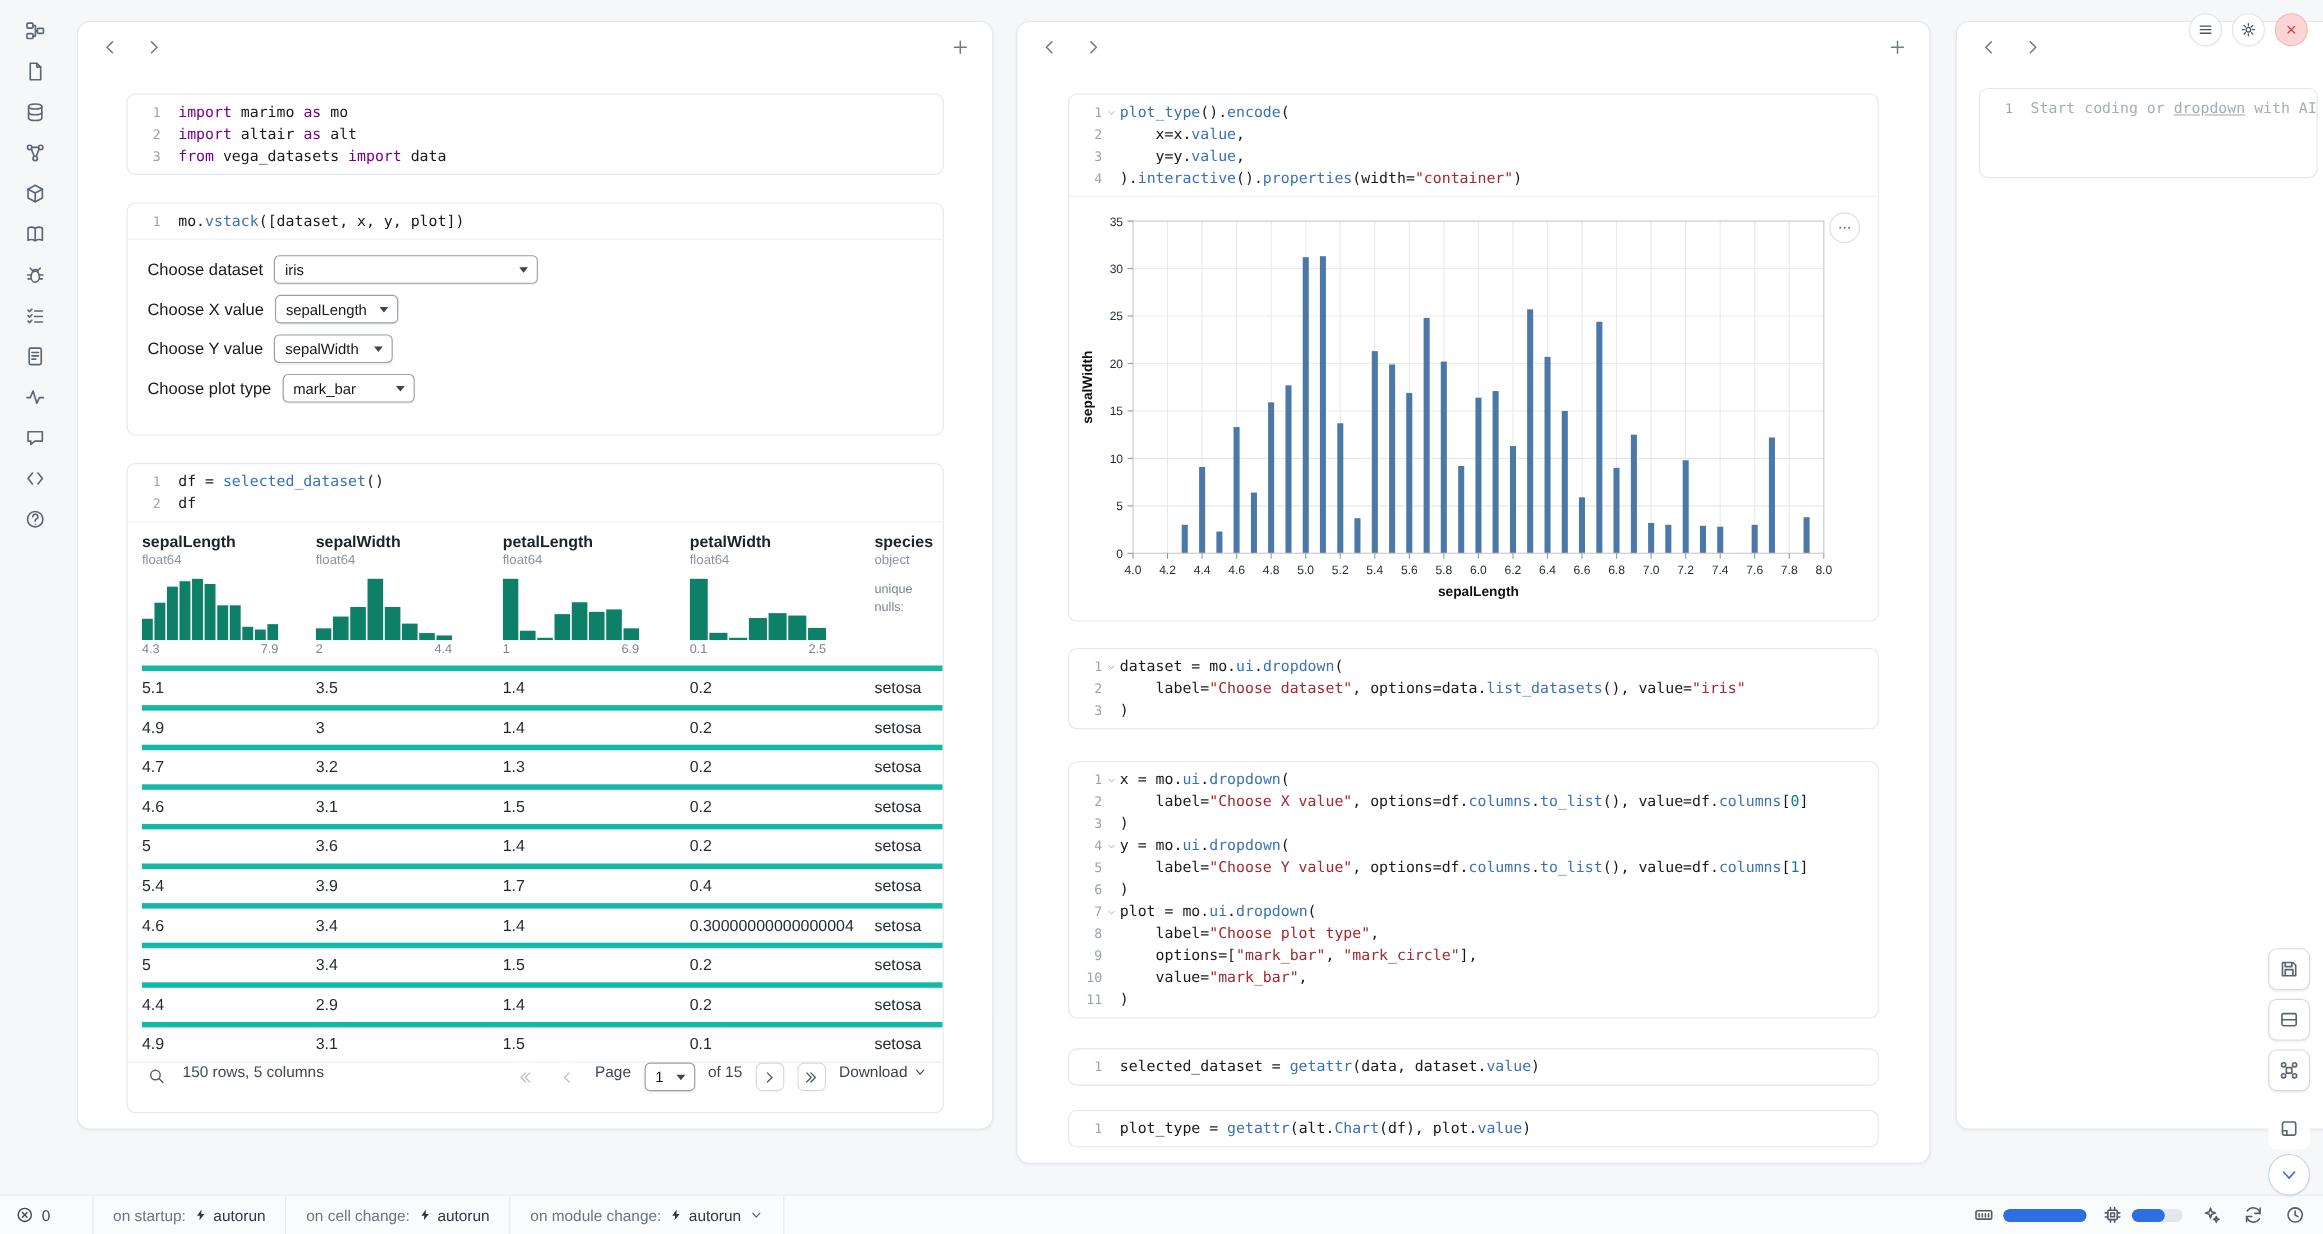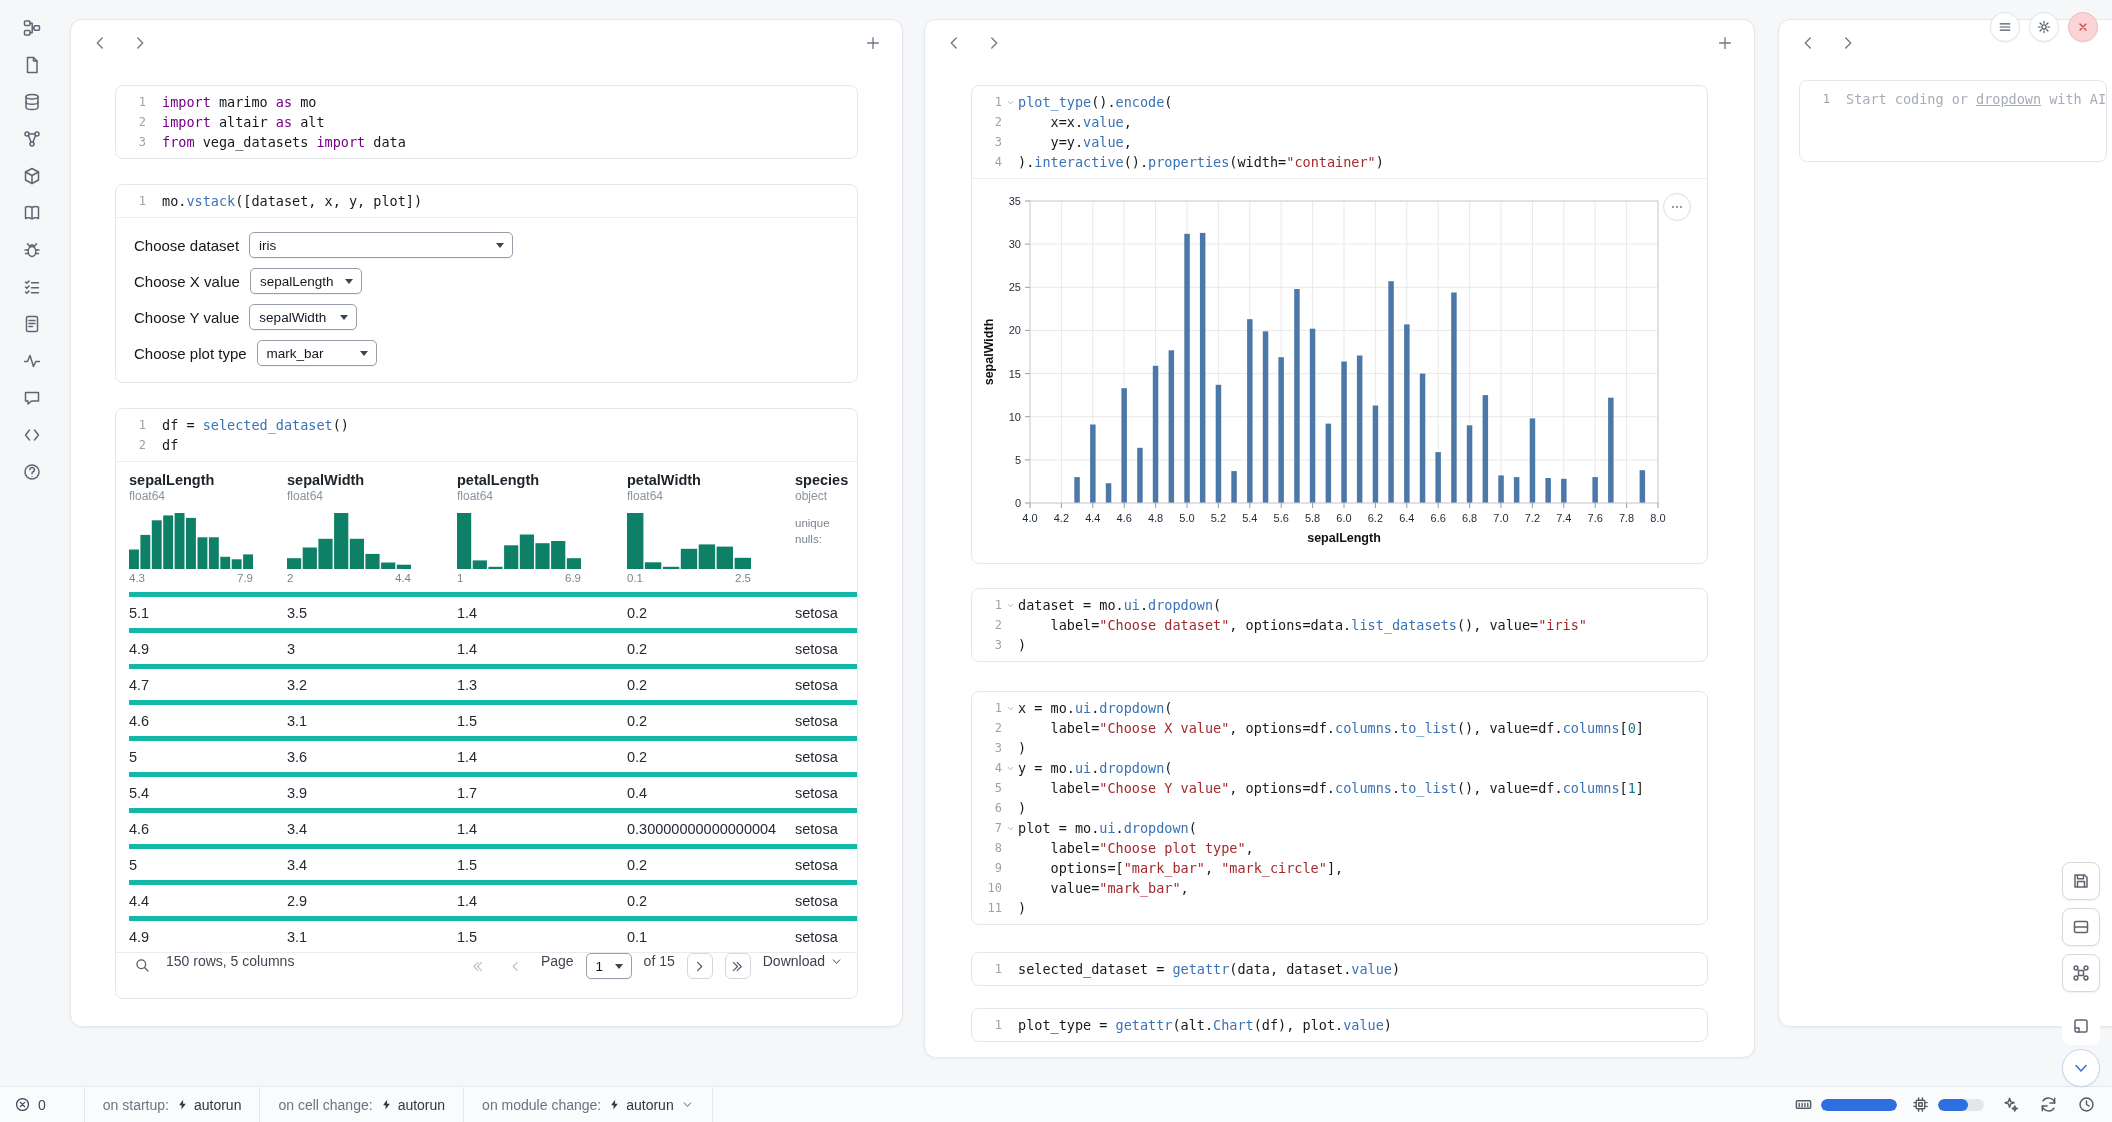--- a/index.html
+++ b/index.html
@@ -37,21 +37,21 @@
   .cline .ctext{flex:1}
   .tk-kw{color:#770088;font-weight:400}
   .tk-str{color:#a4292e}
   .tk-fn{color:#3a72b5}
   .tk-num{color:#0f7b8a}
   .divider{height:1px;background:#edeff2}
 
   
   .form{padding:14px 18px 16px}
   .form-row{display:flex;align-items:center;gap:10px;margin-bottom:10px;font-size:15px;color:#14171c}
-  .form-row:last-child{margin-bottom:0}
+  .form-row:last-child{margin-bottom:13px}
   .selwrap{position:relative;display:inline-block}
   select{appearance:none;-webkit-appearance:none;border:1px solid #959ea9;border-radius:5px;
     background:#fff;height:26px;font-size:13.5px;font-family:"Liberation Sans",sans-serif;
     color:#14171c;padding:0 24px 0 9px;box-shadow:0 1px 1px rgba(0,0,0,.06);cursor:pointer;width:100%}
   .selwrap::after{content:"";position:absolute;right:9px;top:11px;border-left:4.5px solid transparent;
     border-right:4.5px solid transparent;border-top:5.5px solid #3b4450;pointer-events:none}
 
   
   .tbl{overflow:hidden;width:100%}
   .tbl-inner{padding:10px 0 0 13px;width:900px}
@@ -232,21 +232,21 @@
           </div>
         </div>
         <div class="cell" style="margin-top: 25px;">
           <div class="codearea">
             <div class="cline"><span class="ln">1</span><span class="fold"></span><span class="ctext">mo.<span class="tk-fn">vstack</span>([dataset, x, y, plot])</span></div>
           </div>
           <div class="divider"></div>
           <div class="form">
             <div class="form-row">
               <span>Choose dataset</span>
-              <span class="selwrap" style="width: 264px;"><select><option>iris</option></select></span>
+              <span class="selwrap" style="width: 240px;"><select><option>iris</option></select></span>
             </div>
             <div class="form-row">
               <span>Choose X value</span>
               <span class="selwrap" style="width: 112px;"><select><option>sepalLength</option></select></span>
             </div>
             <div class="form-row">
               <span>Choose Y value</span>
               <span class="selwrap" style="width: 108px;"><select><option>sepalWidth</option></select></span>
             </div>
             <div class="form-row">

